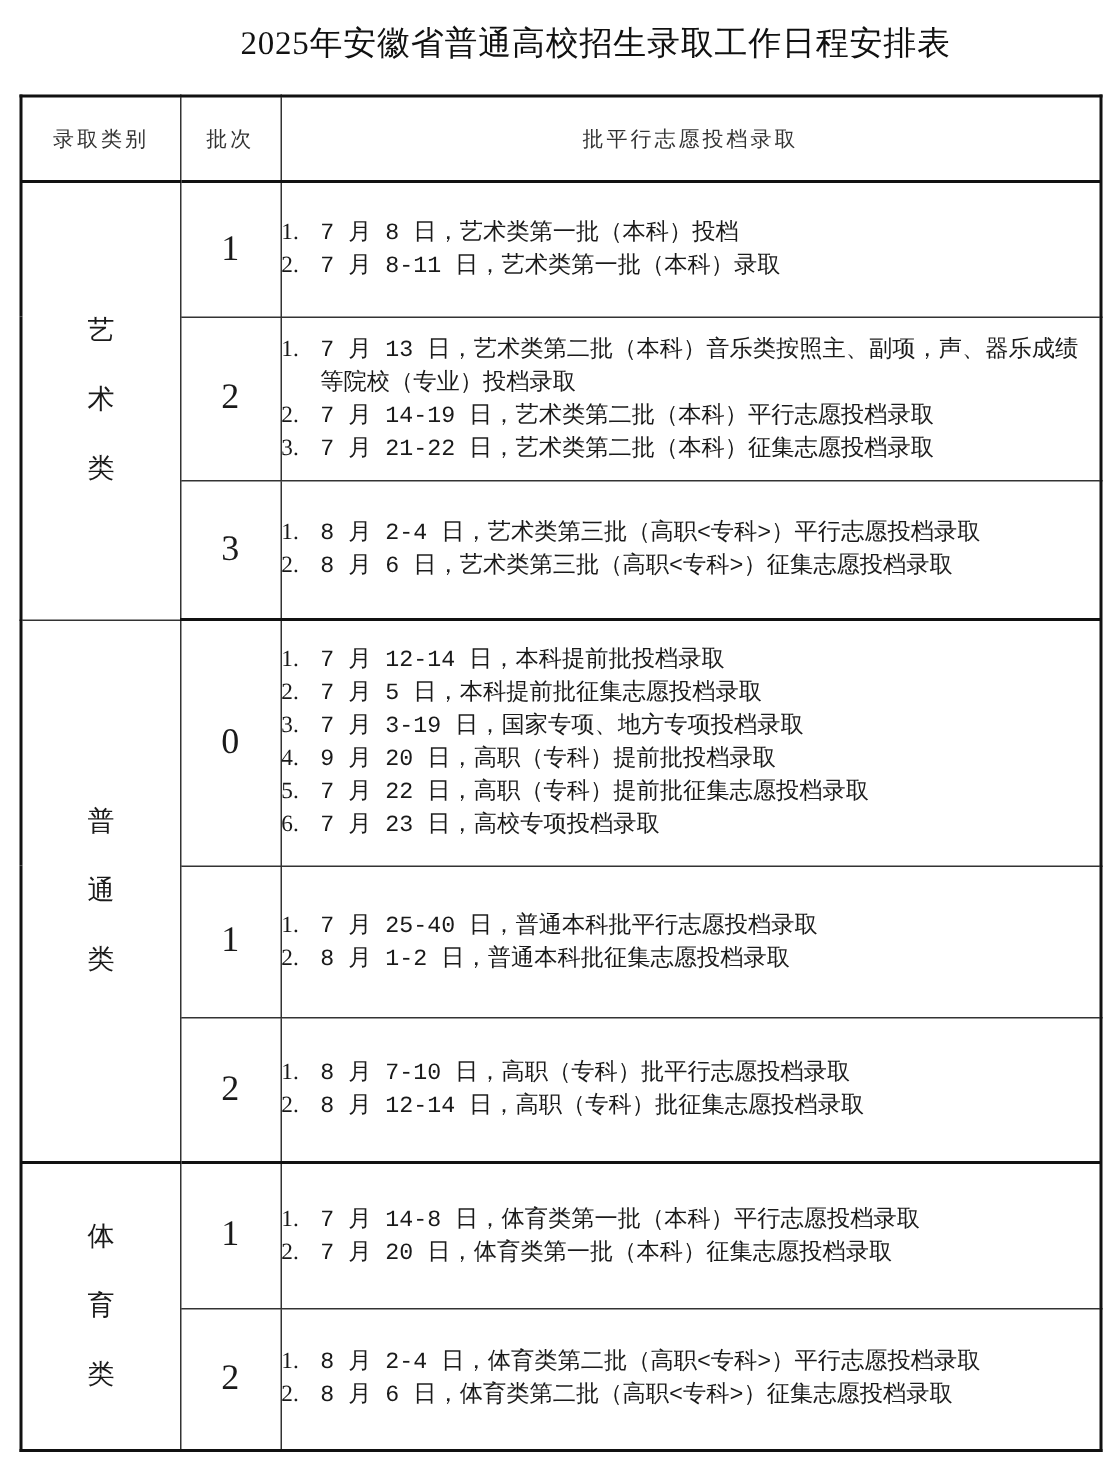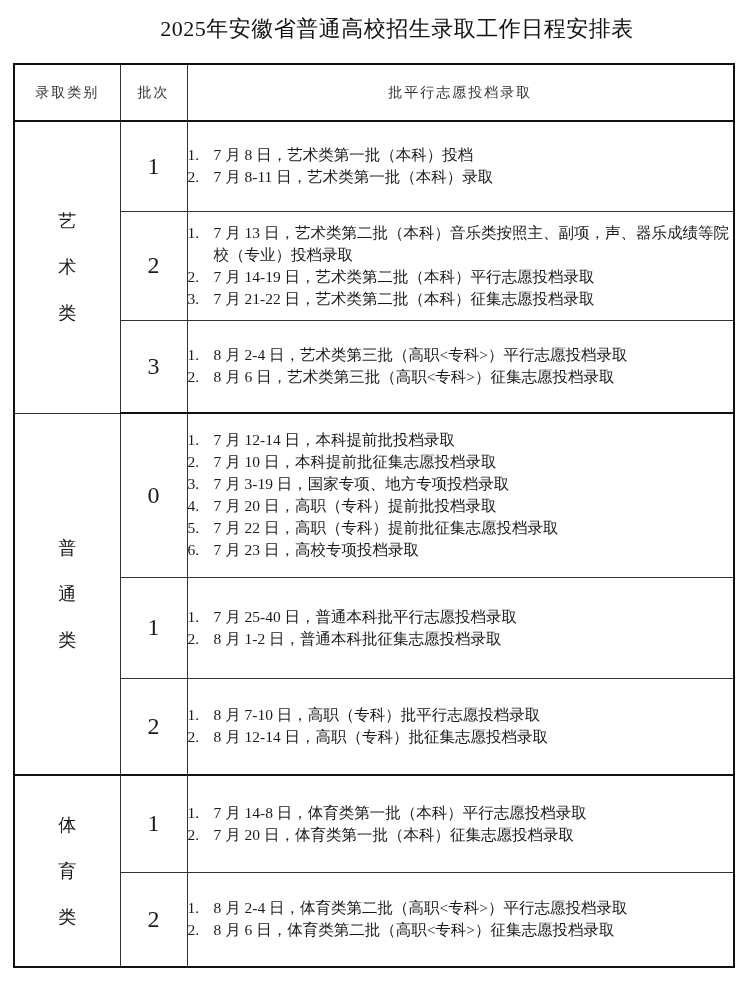--- a/index.html
+++ b/index.html
@@ -44,21 +44,21 @@
     font-family: "Liberation Serif", "DejaVu Serif", serif;
   }
   td.items { padding: 0 4px 0 10px; }
   ol.list {
     list-style: none; margin: 0; padding: 0;
     font-size: 15.5px; line-height: 22px;
     font-family: "Liberation Serif", "DejaVu Serif", serif;
   }
   ol.list li { display: flex; }
   ol.list li .num { flex: 0 0 26px; }
-  ol.list li .txt { flex: 1; }
+  ol.list li .txt { flex: 1; font-family: Liberation Mono, monospace; }
 </style>
 </head>
 <body>
 
 <div class="title">2025年安徽省普通高校招生录取工作日程安排表</div>
 
 <table class="sched">
   <colgroup>
       <col class="c1">
       <col class="c2">
@@ -136,29 +136,29 @@
       </td>
       <td class="batch">0</td>
       <td class="items">
         <ol class="list">
           <li>
               <span class="num">1.</span>
               <span class="txt">7 月 12-14 日，本科提前批投档录取</span>
             </li>
           <li>
               <span class="num">2.</span>
-              <span class="txt">7 月 10 日，本科提前批征集志愿投档录取</span>
+              <span class="txt">7 月 5 日，本科提前批征集志愿投档录取</span>
             </li>
           <li>
               <span class="num">3.</span>
               <span class="txt">7 月 3-19 日，国家专项、地方专项投档录取</span>
             </li>
           <li>
               <span class="num">4.</span>
-              <span class="txt">7 月 20 日，高职（专科）提前批投档录取</span>
+              <span class="txt">9 月 20 日，高职（专科）提前批投档录取</span>
             </li>
           <li>
               <span class="num">5.</span>
               <span class="txt">7 月 22 日，高职（专科）提前批征集志愿投档录取</span>
             </li>
           <li>
               <span class="num">6.</span>
               <span class="txt">7 月 23 日，高校专项投档录取</span>
             </li>
         </ol>

